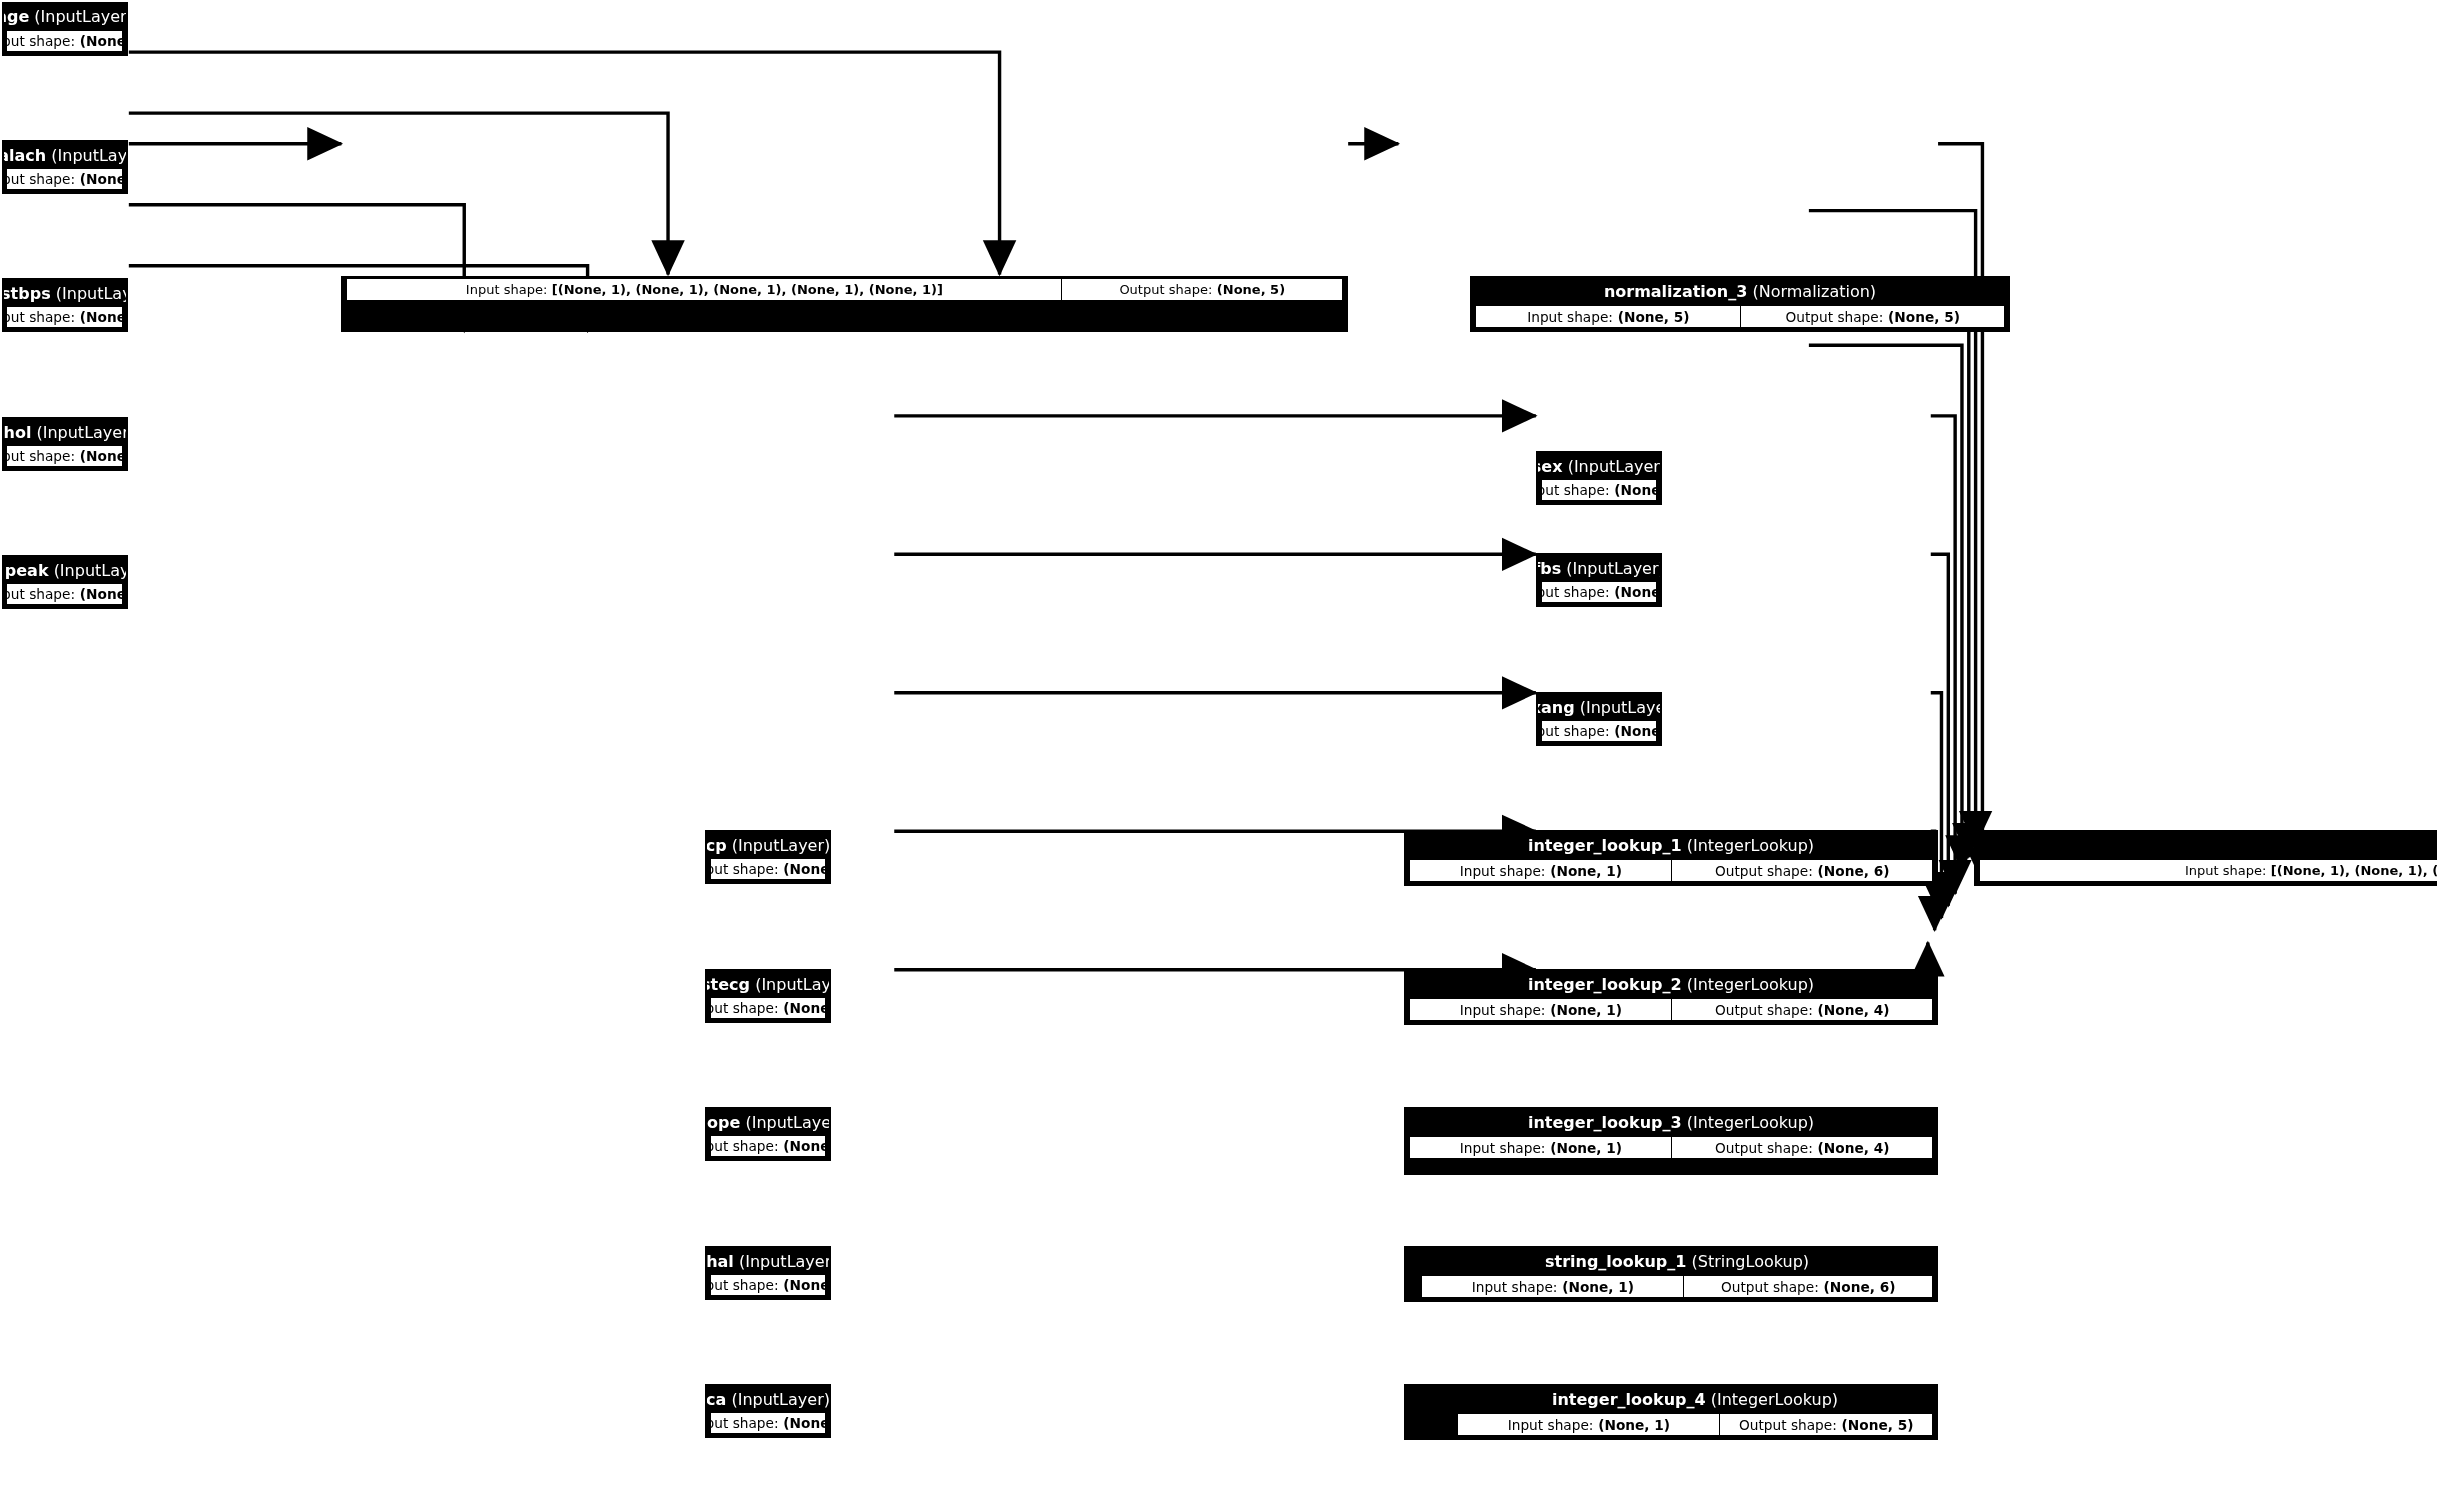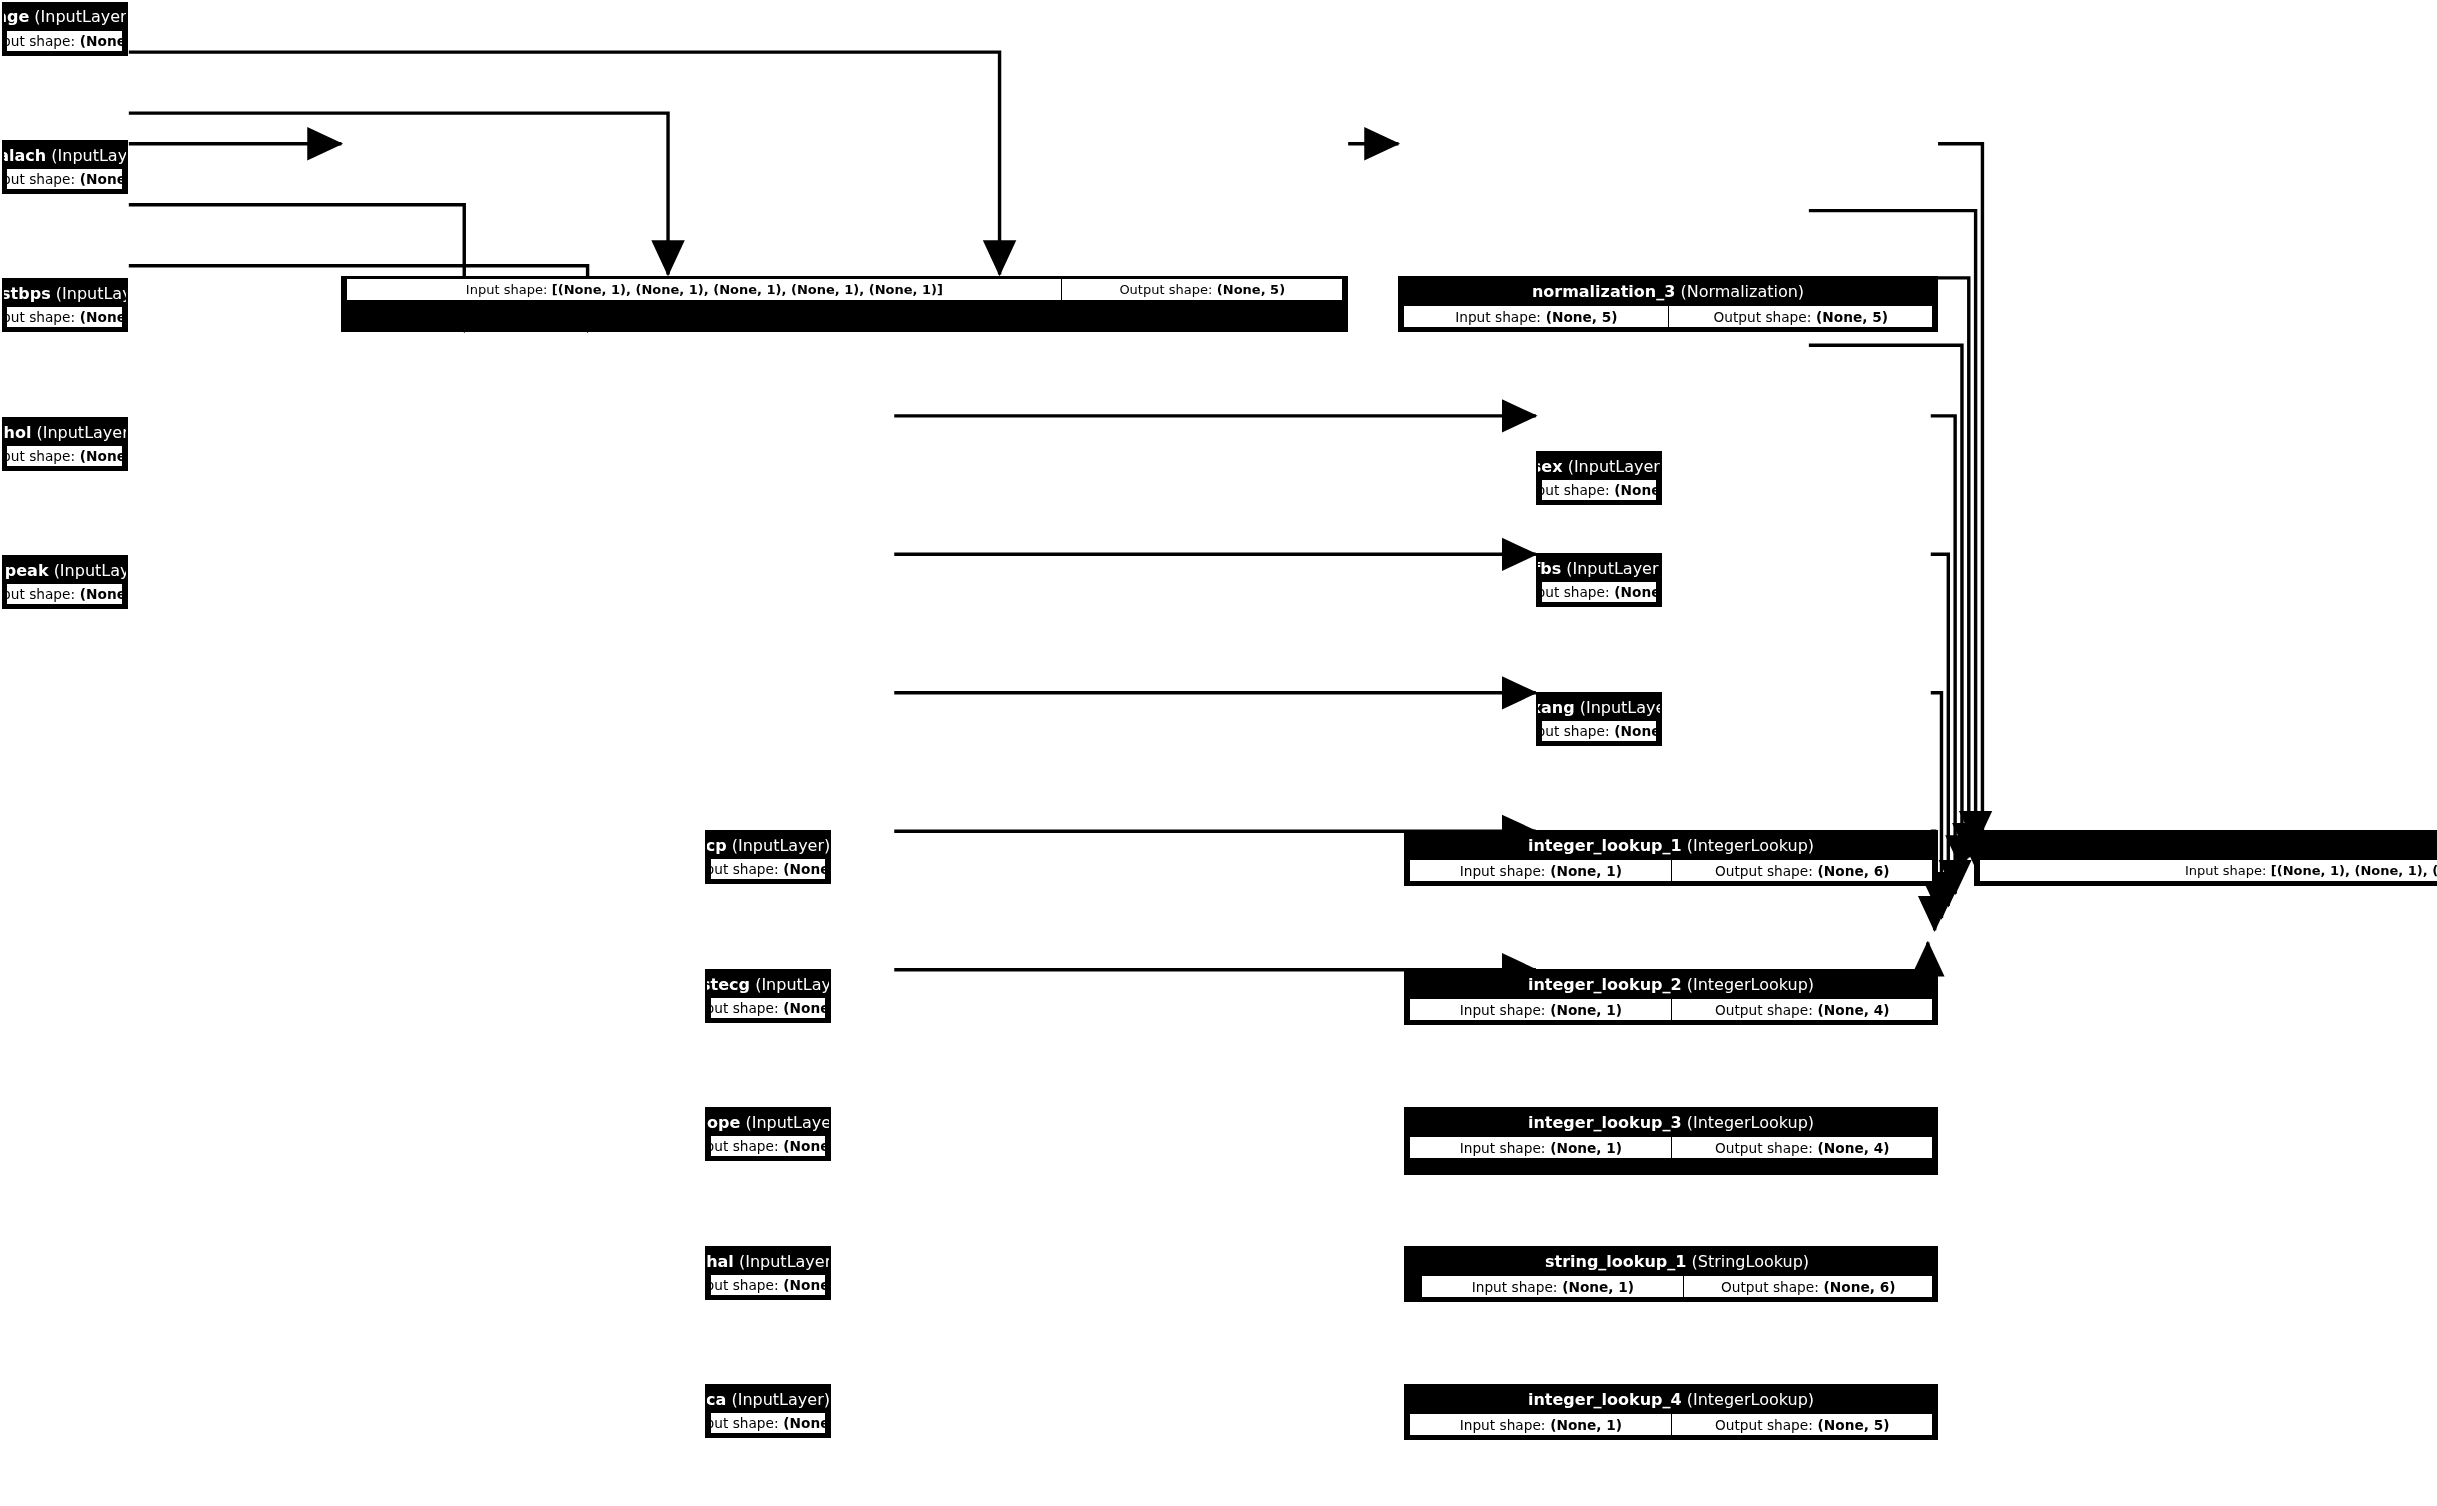--- a/index.html
+++ b/index.html
@@ -164,21 +164,21 @@
         <span class="lbl">Input shape:</span>
           <span class="val">[(None, 1), (None, 1), (None, 1), (None, 1), (None, 1)]</span>
       </div>
       <div class="cell">
         <span class="lbl">Output shape:</span>
           <span class="val">(None, 5)</span>
       </div>
     </div>
   </div>
 
-  <div class="node mid-layer" style="left:1398px;top:276px;width:540px;height:56px;">
+  <div class="node mid-layer" style="left:1470px;top:276px;width:540px;height:56px;">
     <div class="hdr">
       <span class="nm">normalization_3</span>
         <span class="ty">(Normalization)</span>
     </div>
     <div class="body split">
       <div class="cell" style="flex:0 0 267px;">
         <span class="lbl">Input shape:</span>
           <span class="val">(None, 5)</span>
       </div>
       <div class="cell">
@@ -353,21 +353,21 @@
         <span class="lbl">Input shape:</span>
           <span class="val">(None, 1)</span>
       </div>
       <div class="cell">
         <span class="lbl">Output shape:</span>
           <span class="val">(None, 6)</span>
       </div>
     </div>
   </div>
 
-  <div class="node mid-layer" style="left:1404px;top:1384px;width:534px;height:56px;">
+  <div class="node mid-layer" style="left:1404px;top:1384px;width:534px;height:56px;padding-left:48px;">
     <div class="hdr">
       <span class="nm">integer_lookup_4</span>
         <span class="ty">(IntegerLookup)</span>
     </div>
     <div class="body split">
       <div class="cell" style="flex:0 0 264px;">
         <span class="lbl">Input shape:</span>
           <span class="val">(None, 1)</span>
       </div>
       <div class="cell">

